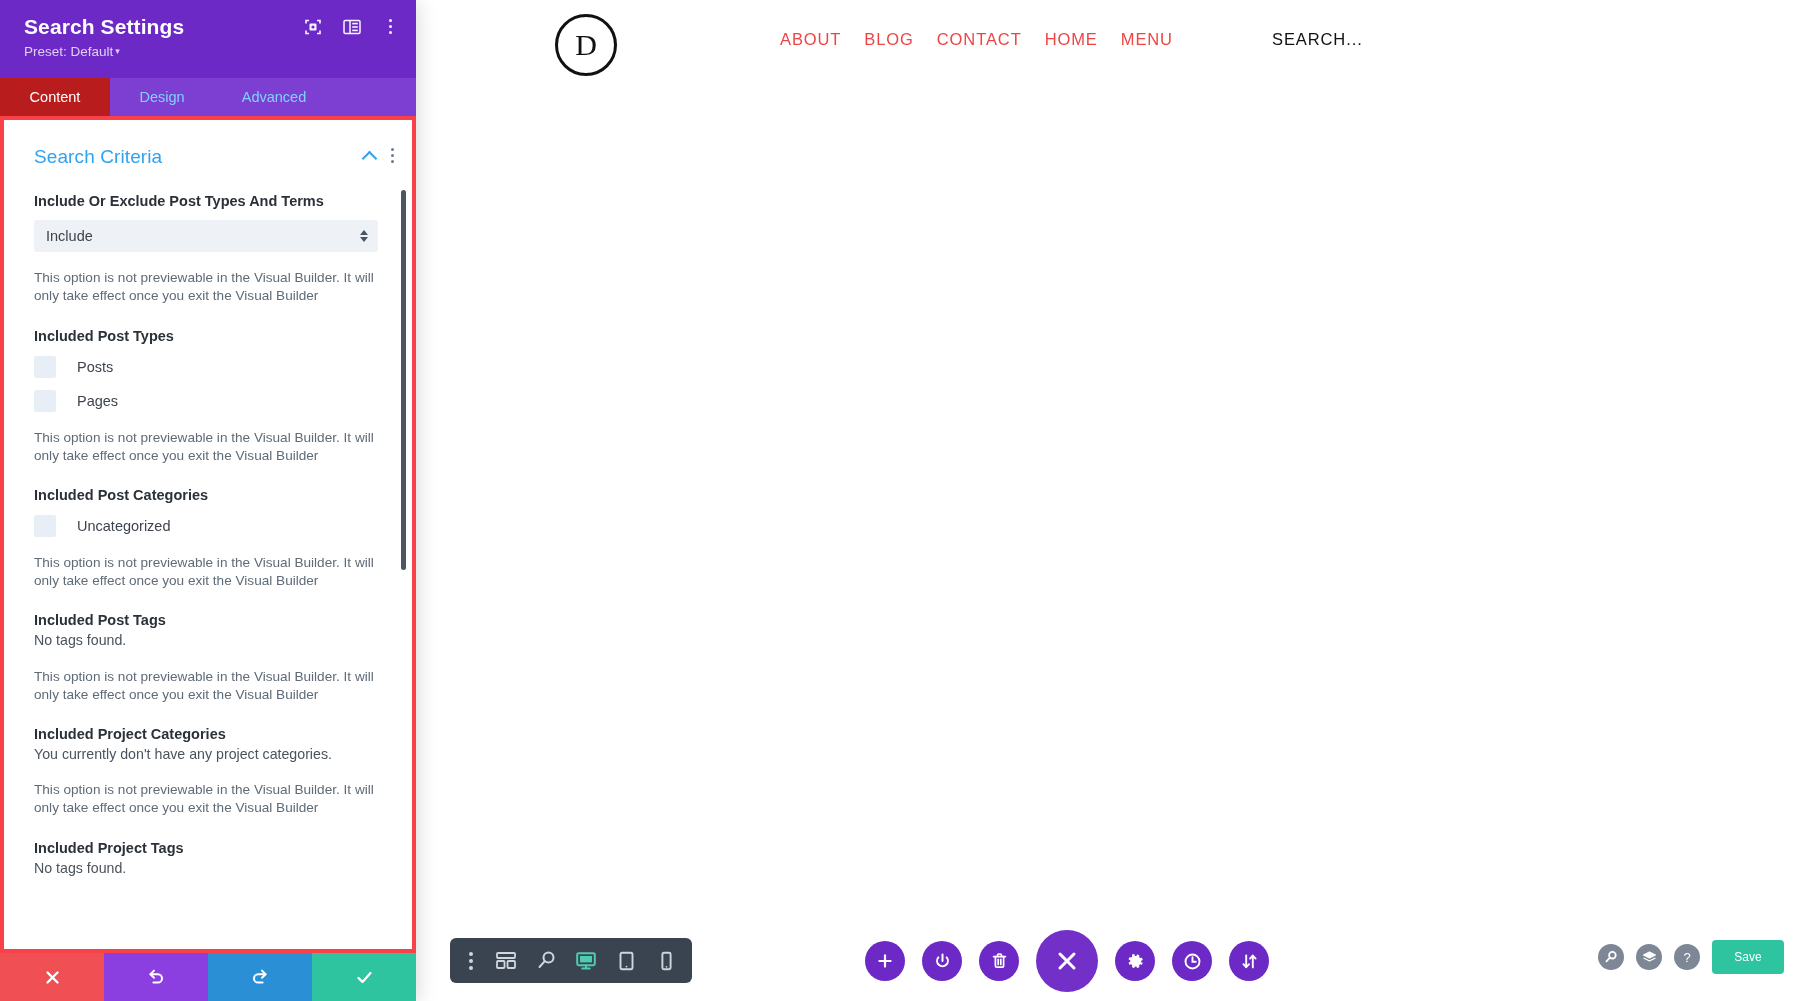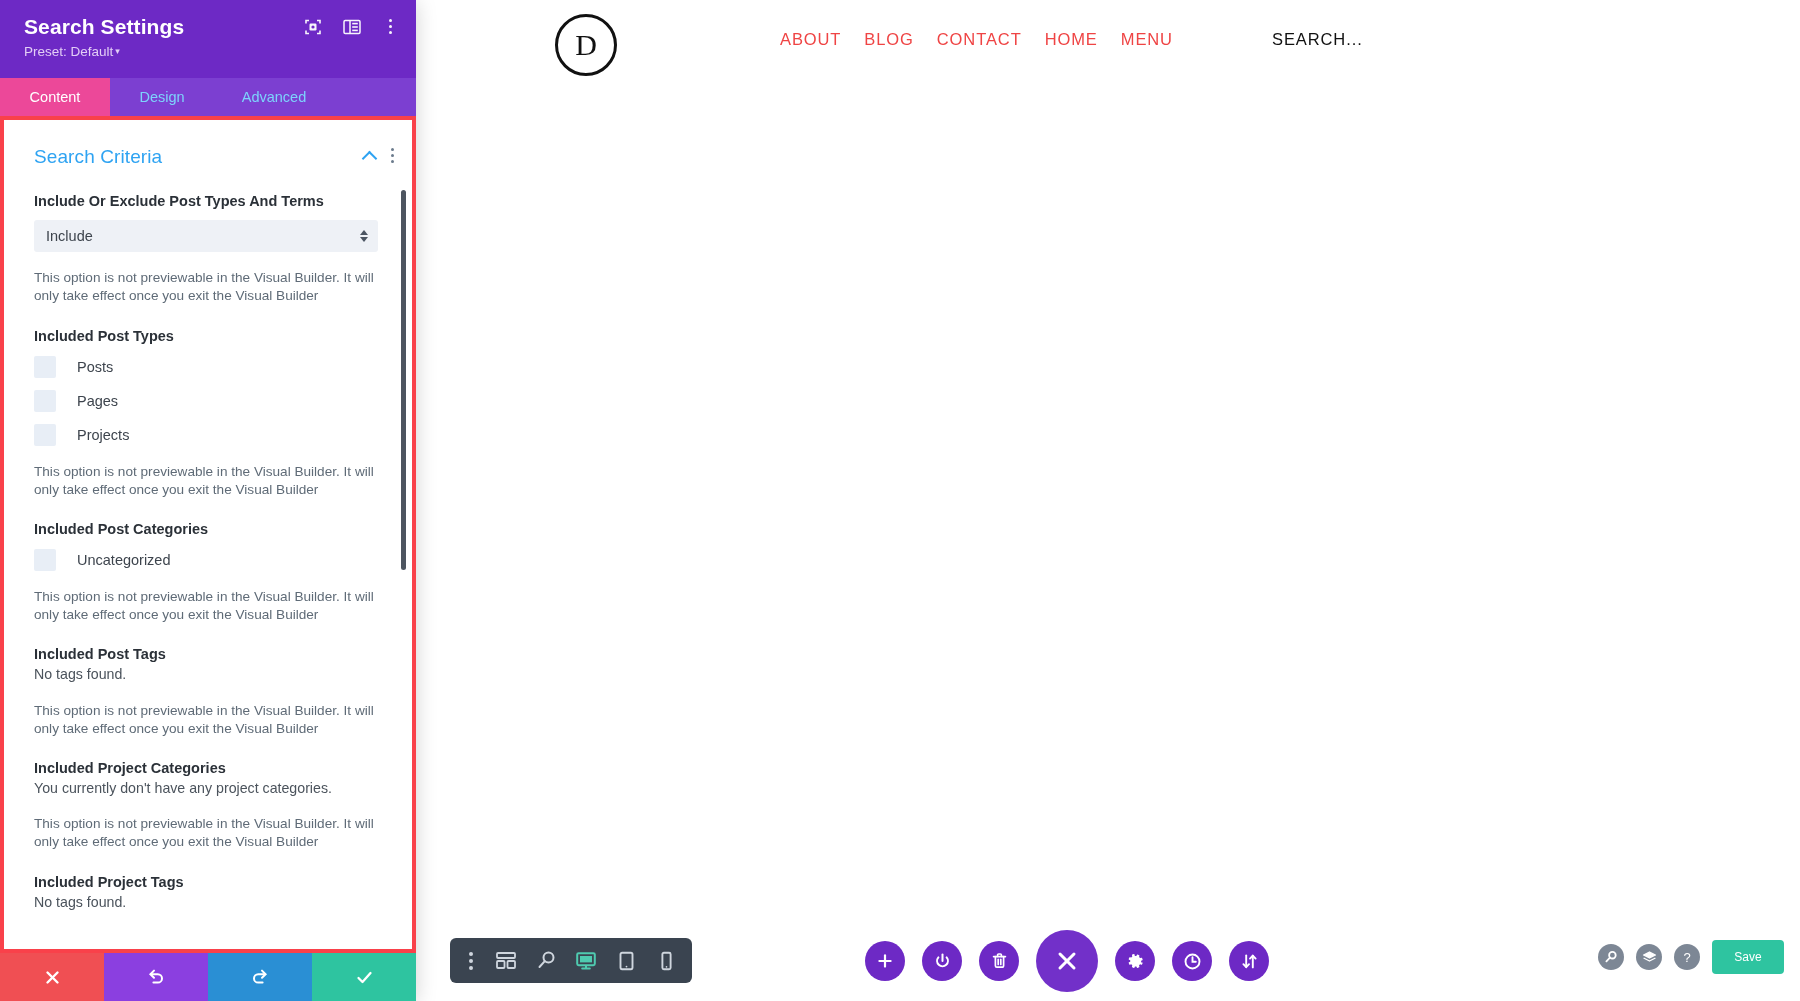--- a/index.html
+++ b/index.html
@@ -74,21 +74,21 @@
   .modal-tabs {
     background: #7c3fd1; display: flex; height: 38px; align-items: stretch;
   }
   .modal-tabs .tab {
     display: flex; align-items: center; justify-content: center;
     font-size: 14.5px; color: #7dd3fc; cursor: pointer; padding: 0 10px;
   }
   .modal-tabs .tab.tab-content { width: 110px; }
   .modal-tabs .tab.tab-design { width: 104px; }
   .modal-tabs .tab.tab-advanced { width: 120px; }
-  .modal-tabs .tab.active { background: #ec4899; color: #fff; }
+  .modal-tabs .tab.active { background: #b91c1c; color: #fff; }
 
   .modal-body-wrap {
     position: relative; flex: 1; overflow: hidden;
     border: 4px solid #f9414a; border-top: 4px solid #f9414a;
     background: #fff;
     padding-left: 37px;
   }
   .modal-body {
     position: absolute; inset: 0; overflow: hidden; background: #fff;
     padding: 0;
@@ -314,24 +314,20 @@
 
           <div class="group-label">Included Post Types</div>
           <div class="checkbox-row">
             <span class="box"></span>
             <span class="cb-label">Posts</span>
           </div>
           <div class="checkbox-row">
             <span class="box"></span>
             <span class="cb-label">Pages</span>
           </div>
-          <div class="checkbox-row">
-            <span class="box"></span>
-            <span class="cb-label">Projects</span>
-          </div>
           <div class="help-text">This option is not previewable in the Visual Builder. It will only take effect once you exit the Visual Builder</div>
 
           <div class="group-label">Included Post Categories</div>
           <div class="checkbox-row">
             <span class="box"></span>
             <span class="cb-label">Uncategorized</span>
           </div>
           <div class="help-text">This option is not previewable in the Visual Builder. It will only take effect once you exit the Visual Builder</div>
 
           <div class="group-label">Included Post Tags</div>

